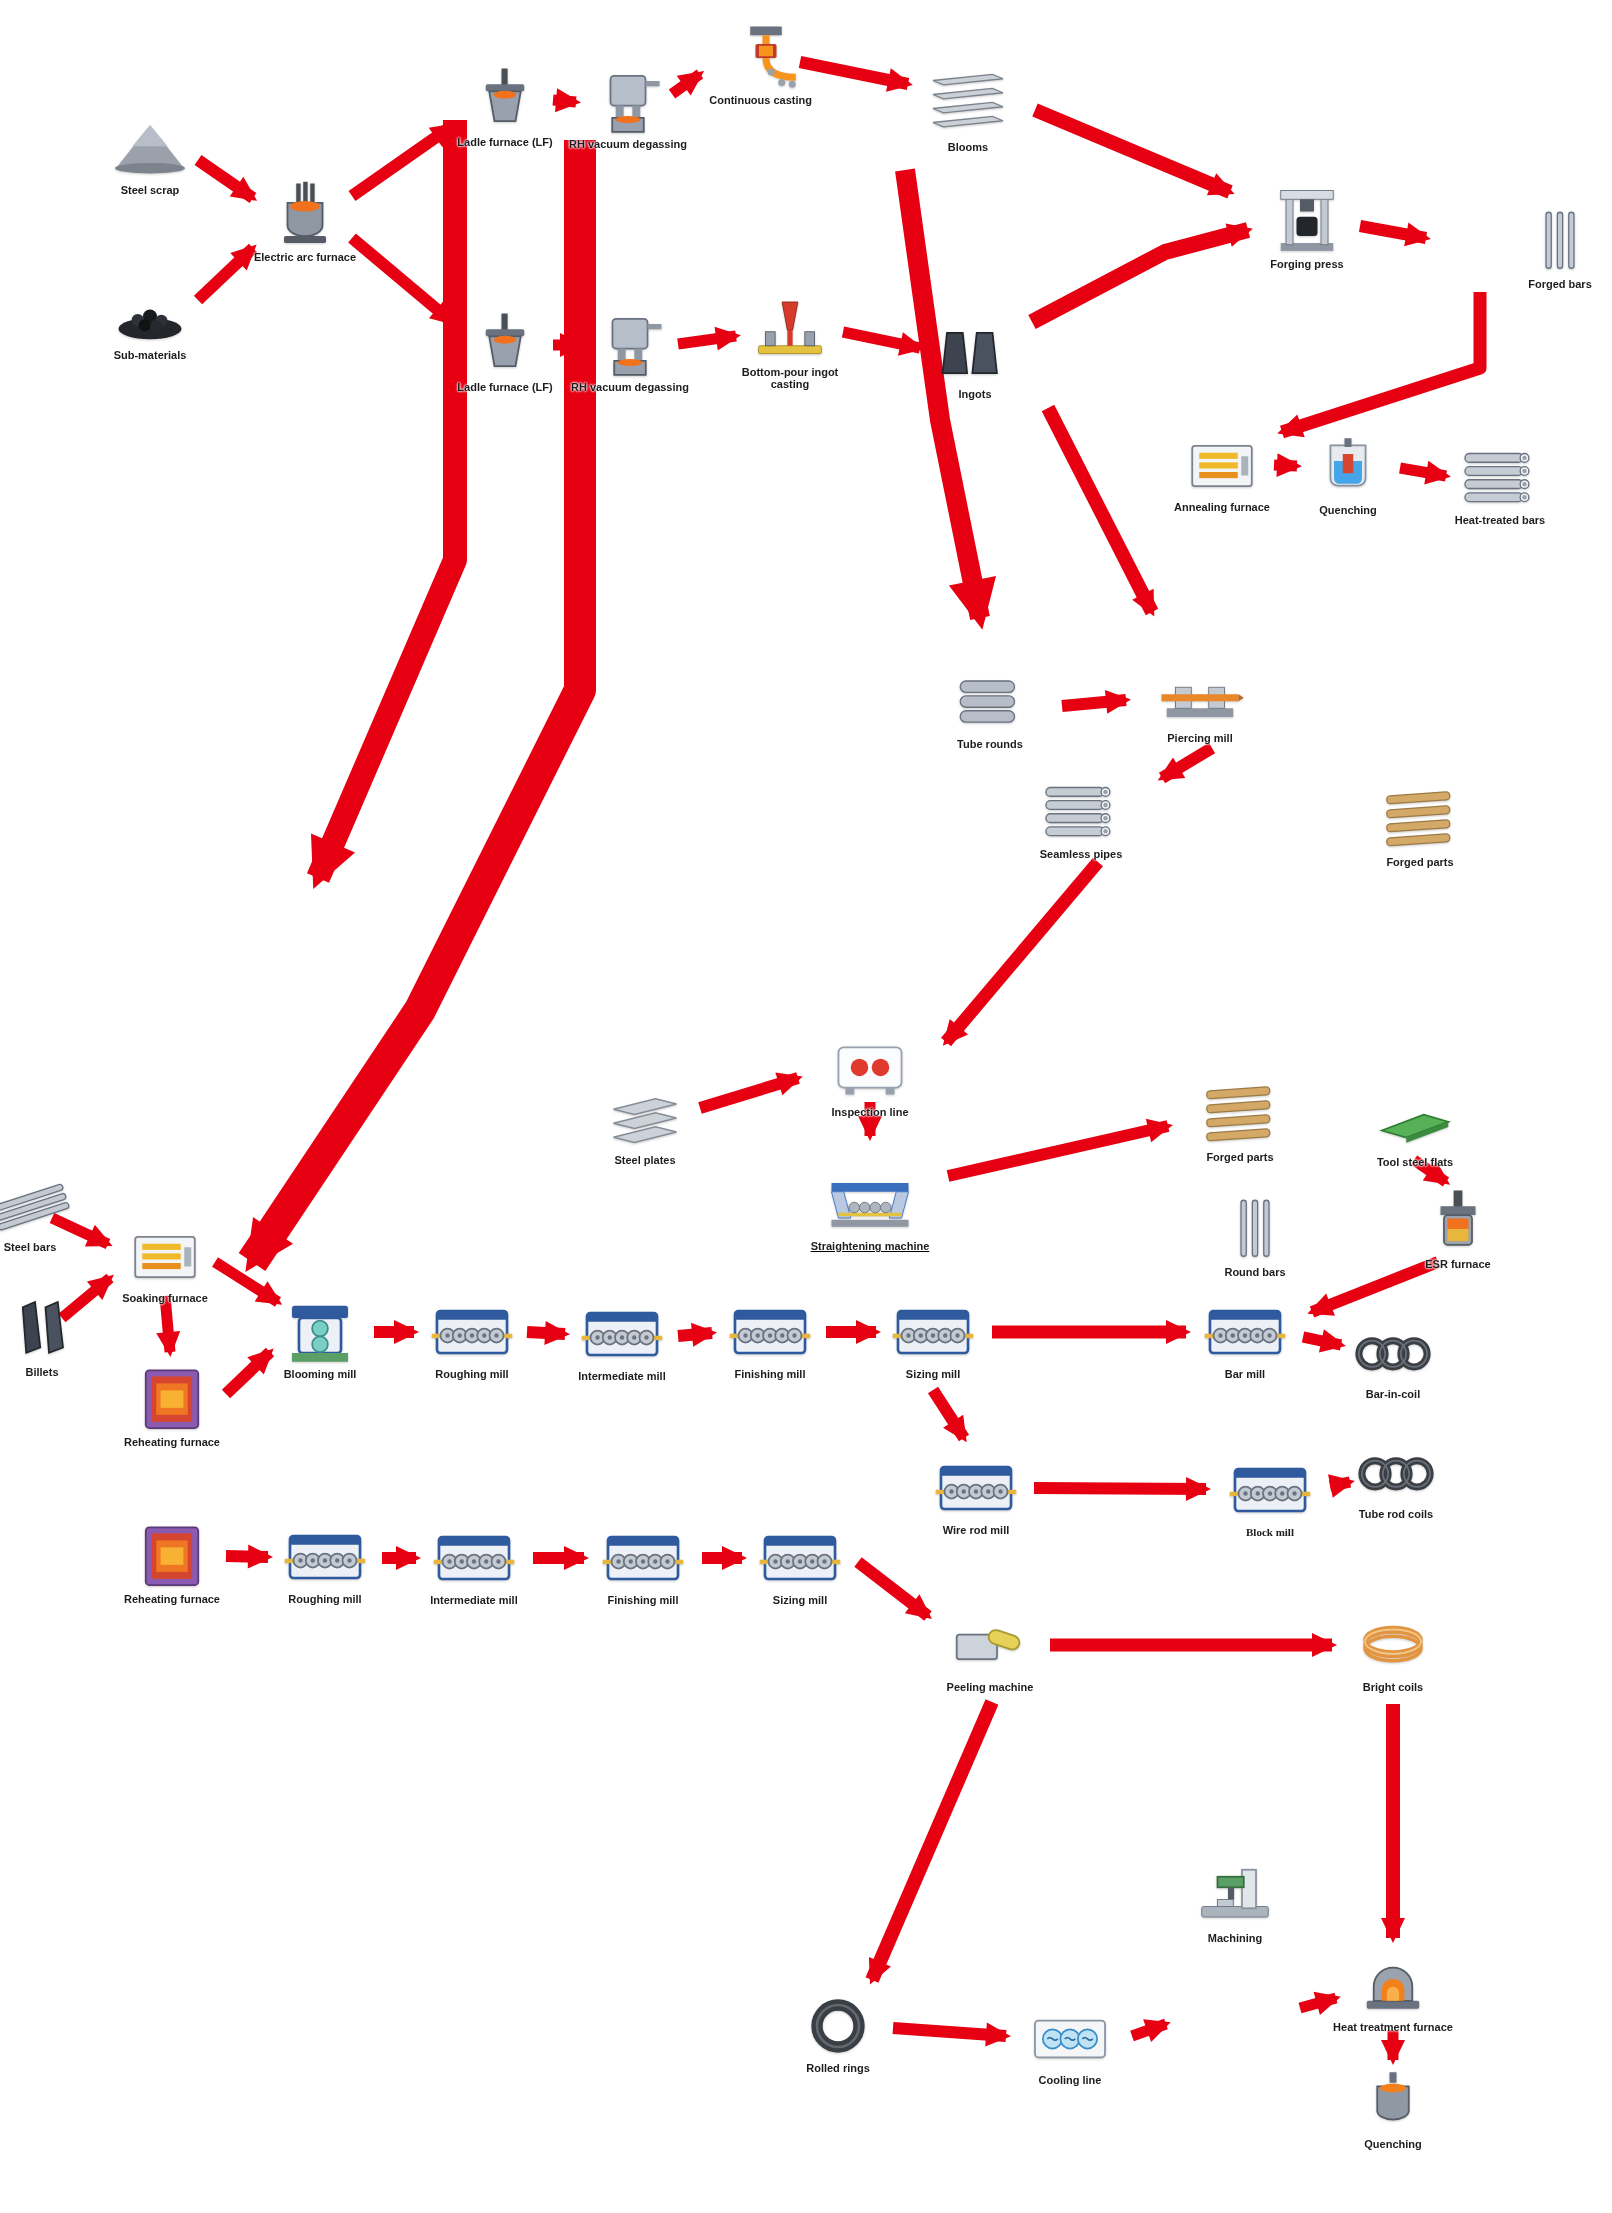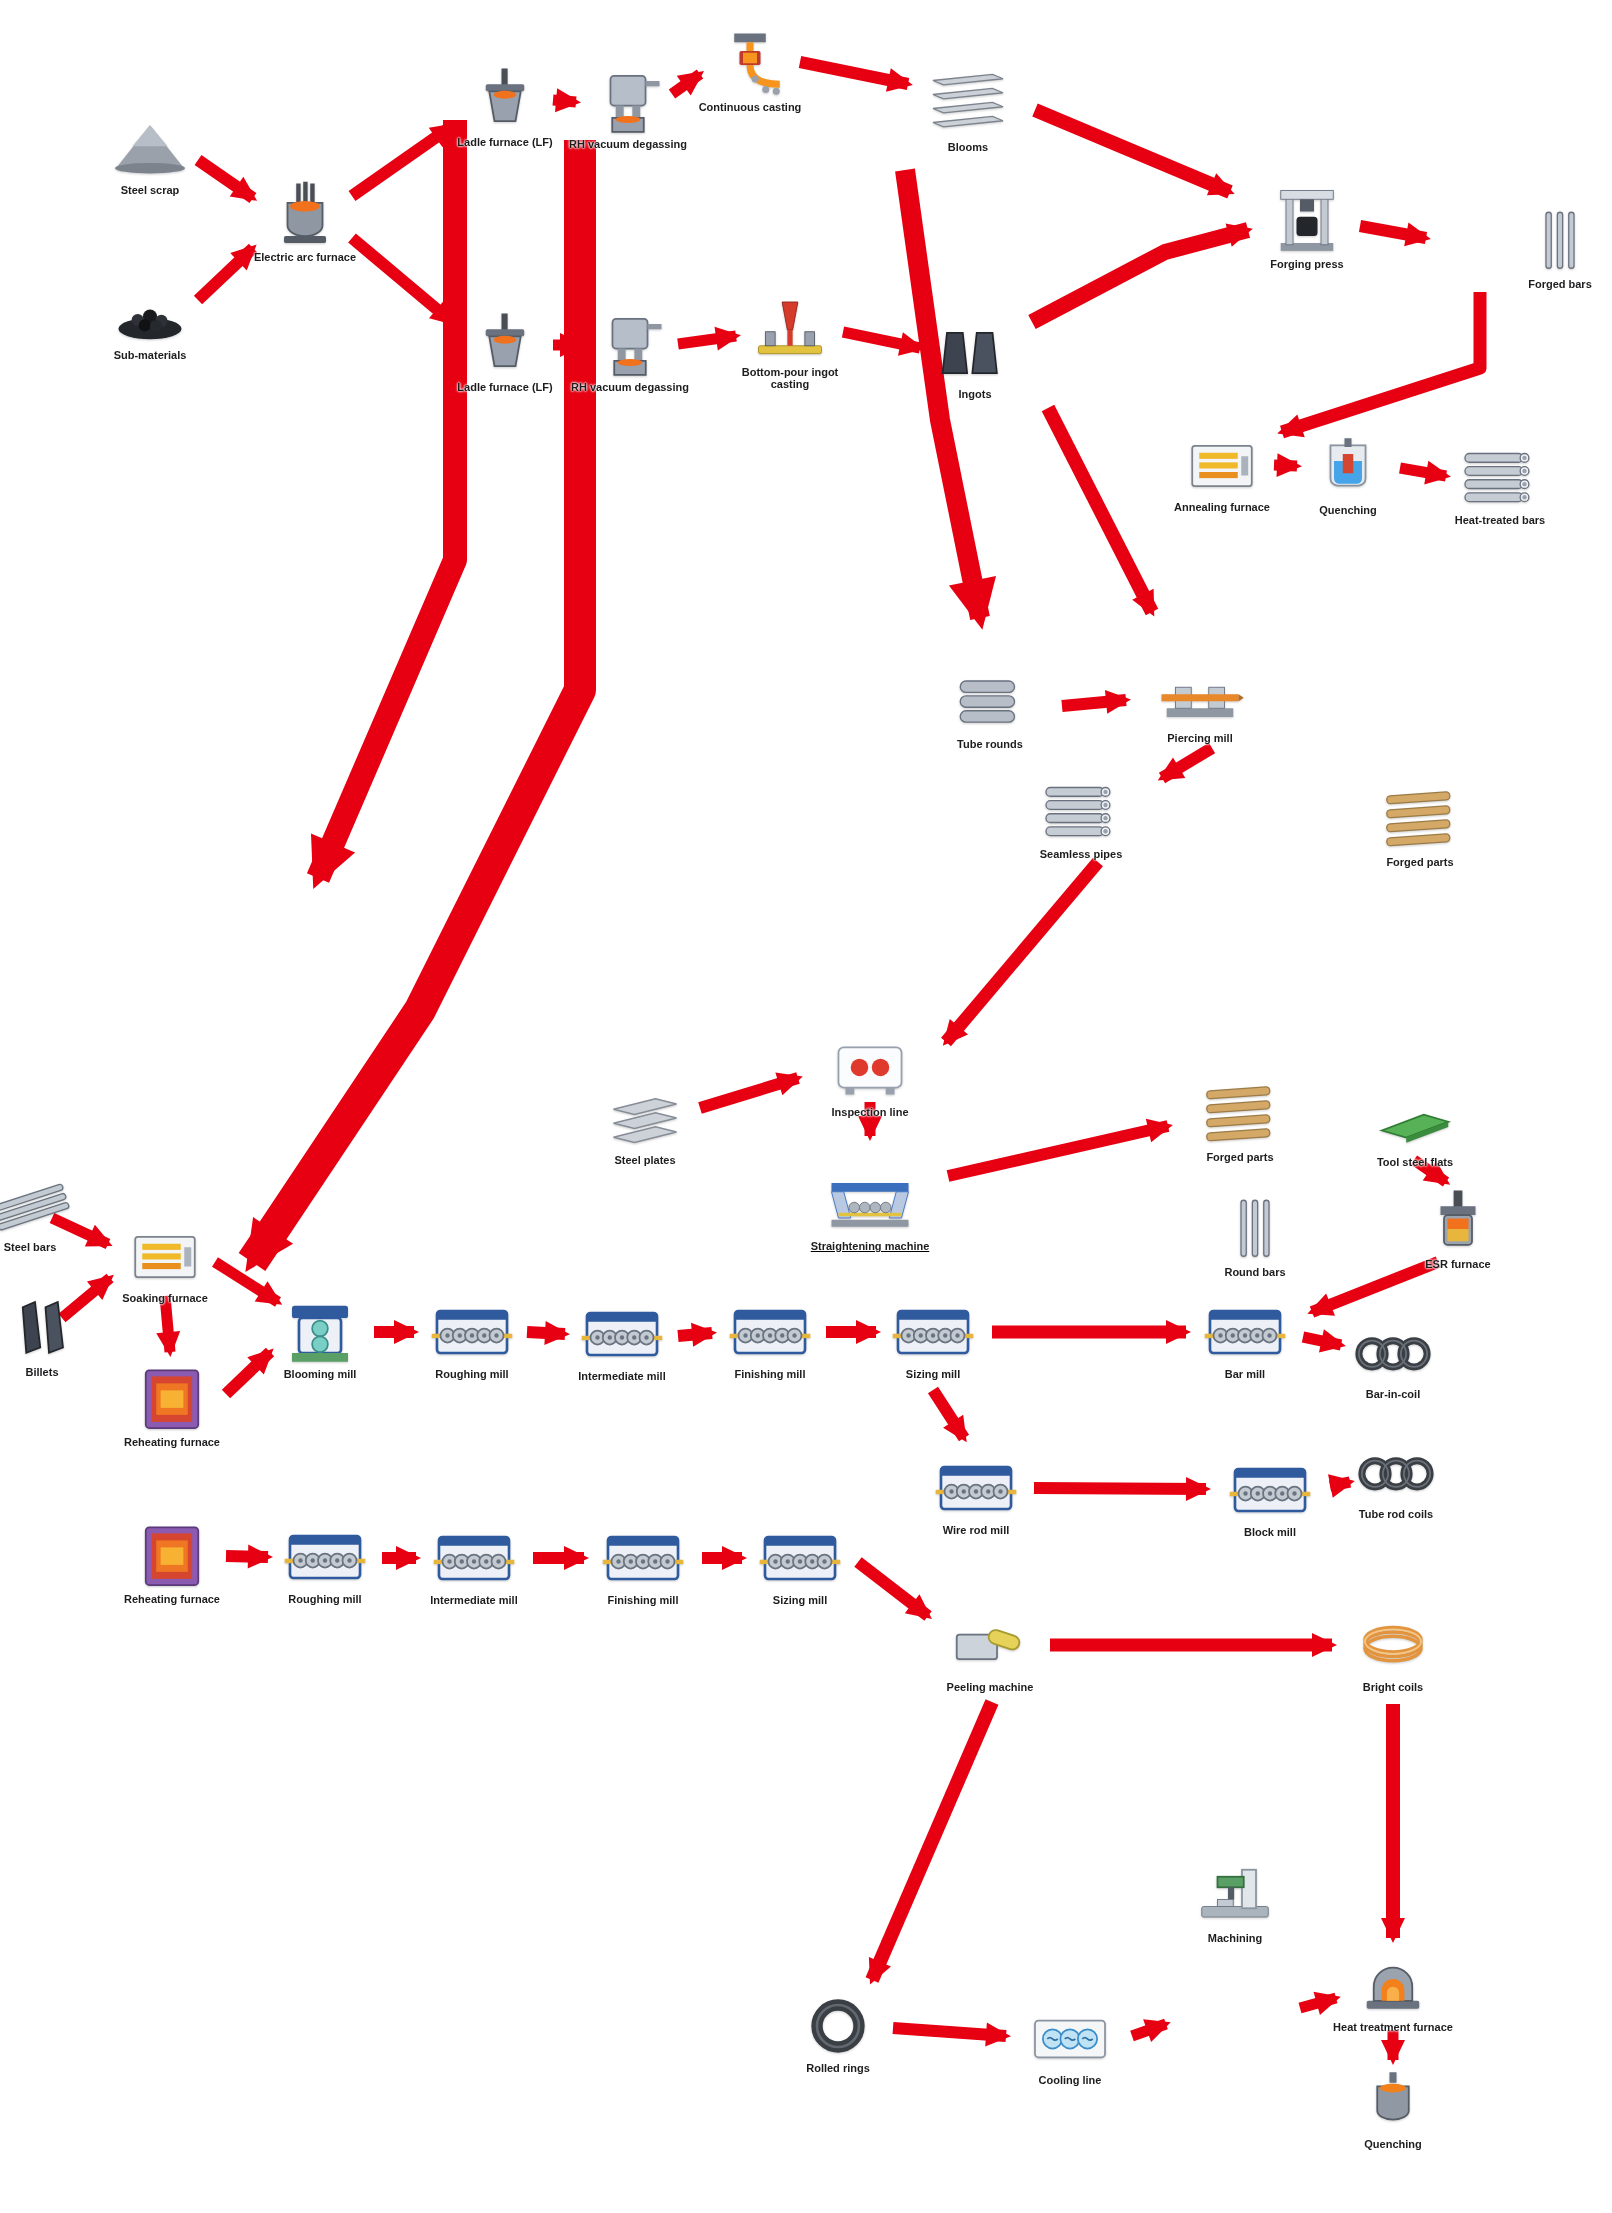--- a/index.html
+++ b/index.html
@@ -380,21 +380,21 @@
           <use href="#i-lf"></use>
         </svg>
         <div class="lbl">Ladle furnace (LF)</div>
       </div>
       <div class="node" style="left: 566px; top: 67px;">
         <svg class="ic" viewBox="0 0 100 80">
           <use href="#i-rh"></use>
         </svg>
         <div class="lbl">RH vacuum degassing</div>
       </div>
-      <div class="node" style="left: 688px; top: 30px;">
+      <div class="node" style="left: 688px; top: 23px; align-items: flex-end;">
         <svg class="ic" viewBox="0 0 100 80">
           <use href="#i-caster"></use>
         </svg>
         <div class="lbl">Continuous casting</div>
       </div>
       <div class="node" style="left: 906px; top: 70px;">
         <svg class="ic" viewBox="0 0 100 80">
           <use href="#i-blooms"></use>
         </svg>
         <div class="lbl">Blooms</div>
@@ -590,21 +590,21 @@
           <use href="#i-coils-dark"></use>
         </svg>
         <div class="lbl">Bar-in-coil</div>
       </div>
       <div class="node" style="left: 914px; top: 1453px;">
         <svg class="ic" viewBox="0 0 100 80">
           <use href="#i-mill"></use>
         </svg>
         <div class="lbl">Wire rod mill</div>
       </div>
-      <div class="node" style="left: 1208px; top: 1455px;">
+      <div class="node" style="left: 1208px; top: 1455px; font-family: Liberation Serif, serif;">
         <svg class="ic" viewBox="0 0 100 80">
           <use href="#i-mill"></use>
         </svg>
         <div class="lbl">Block mill</div>
       </div>
       <div class="node" style="left: 1334px; top: 1437px;">
         <svg class="ic" viewBox="0 0 100 80">
           <use href="#i-coils-dark"></use>
         </svg>
         <div class="lbl">Tube rod coils</div>

